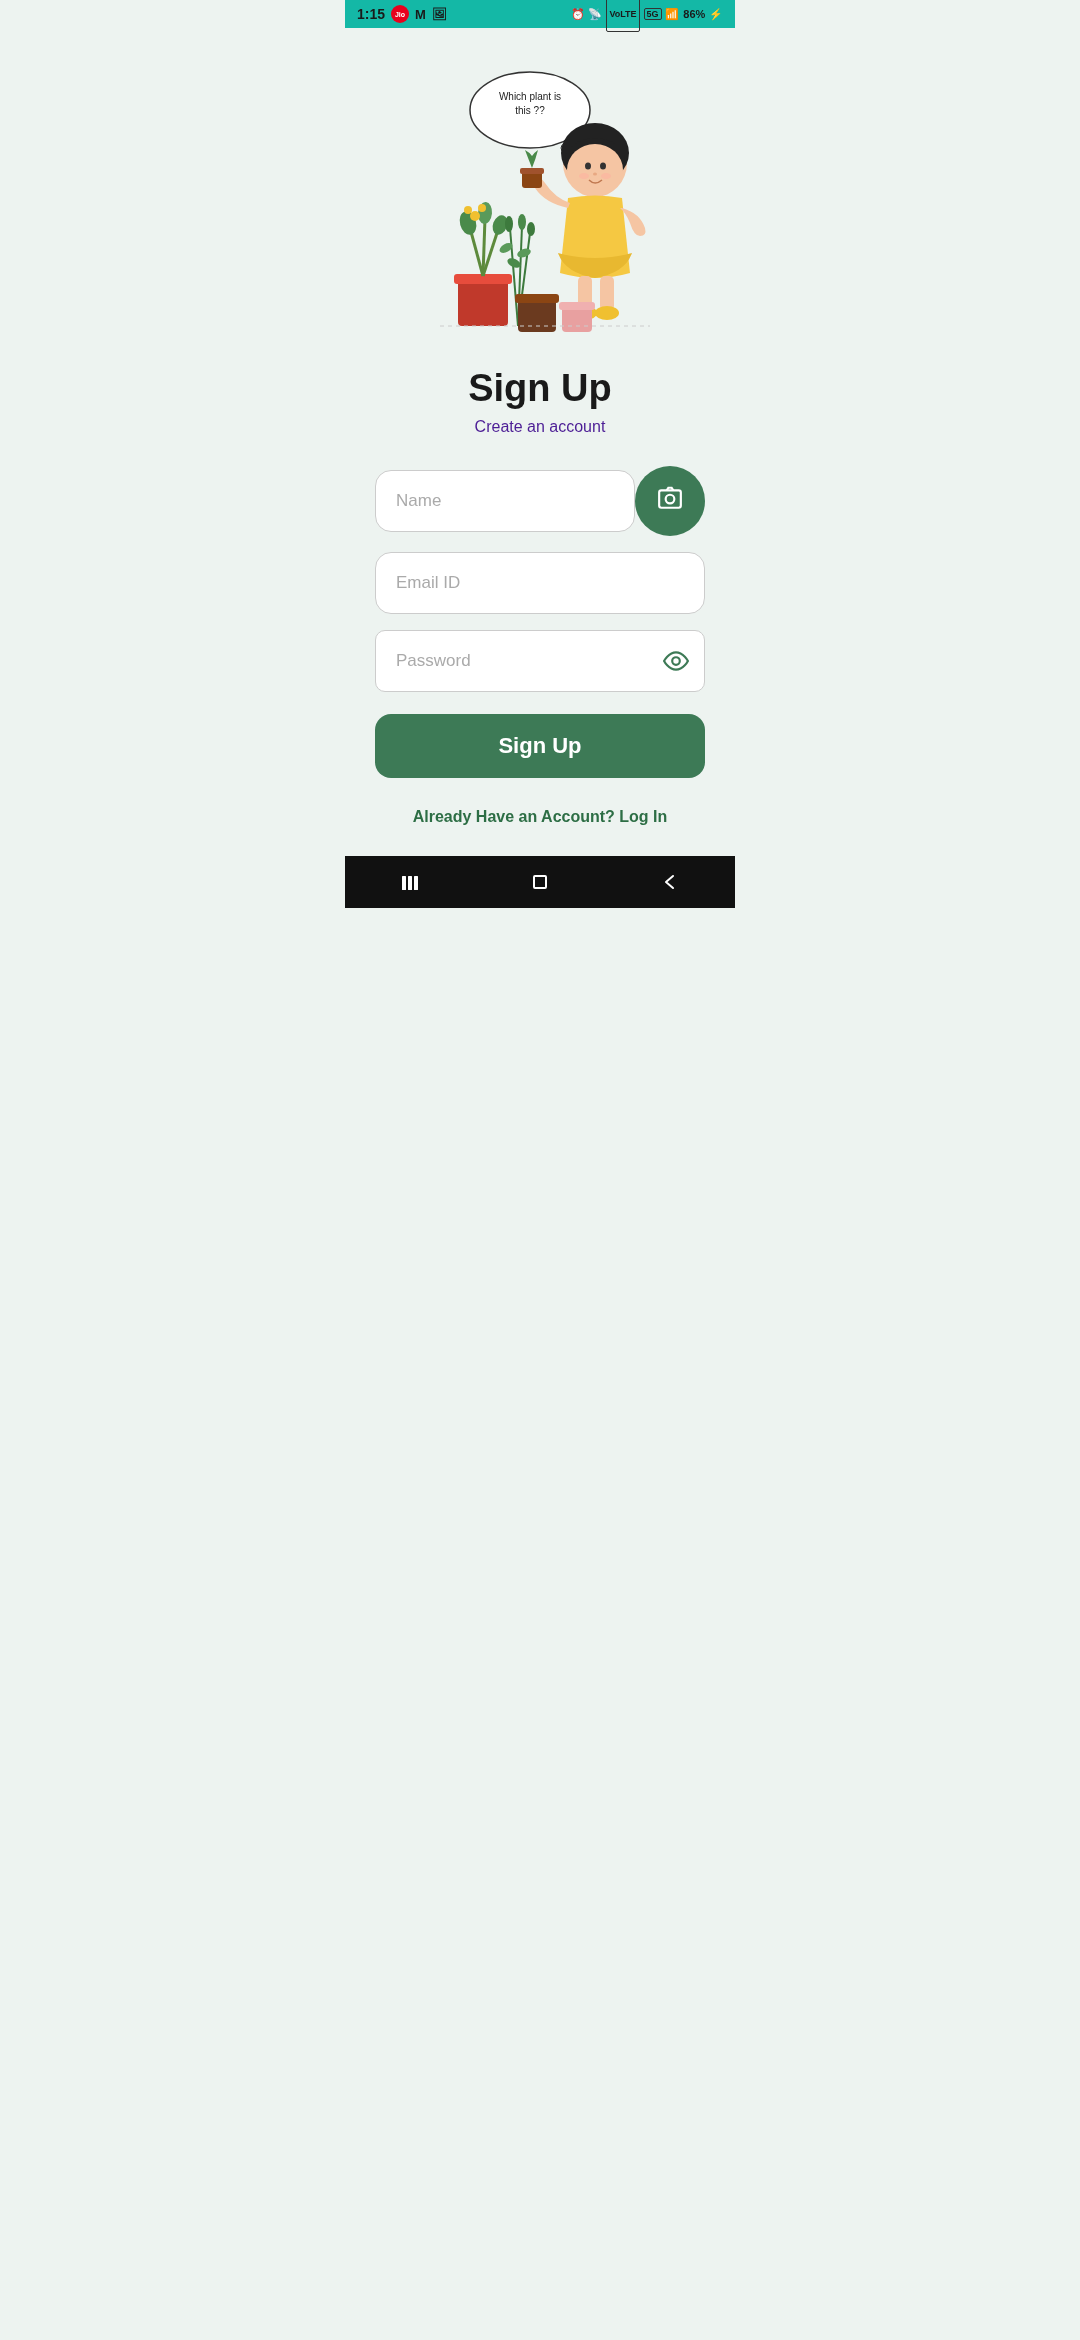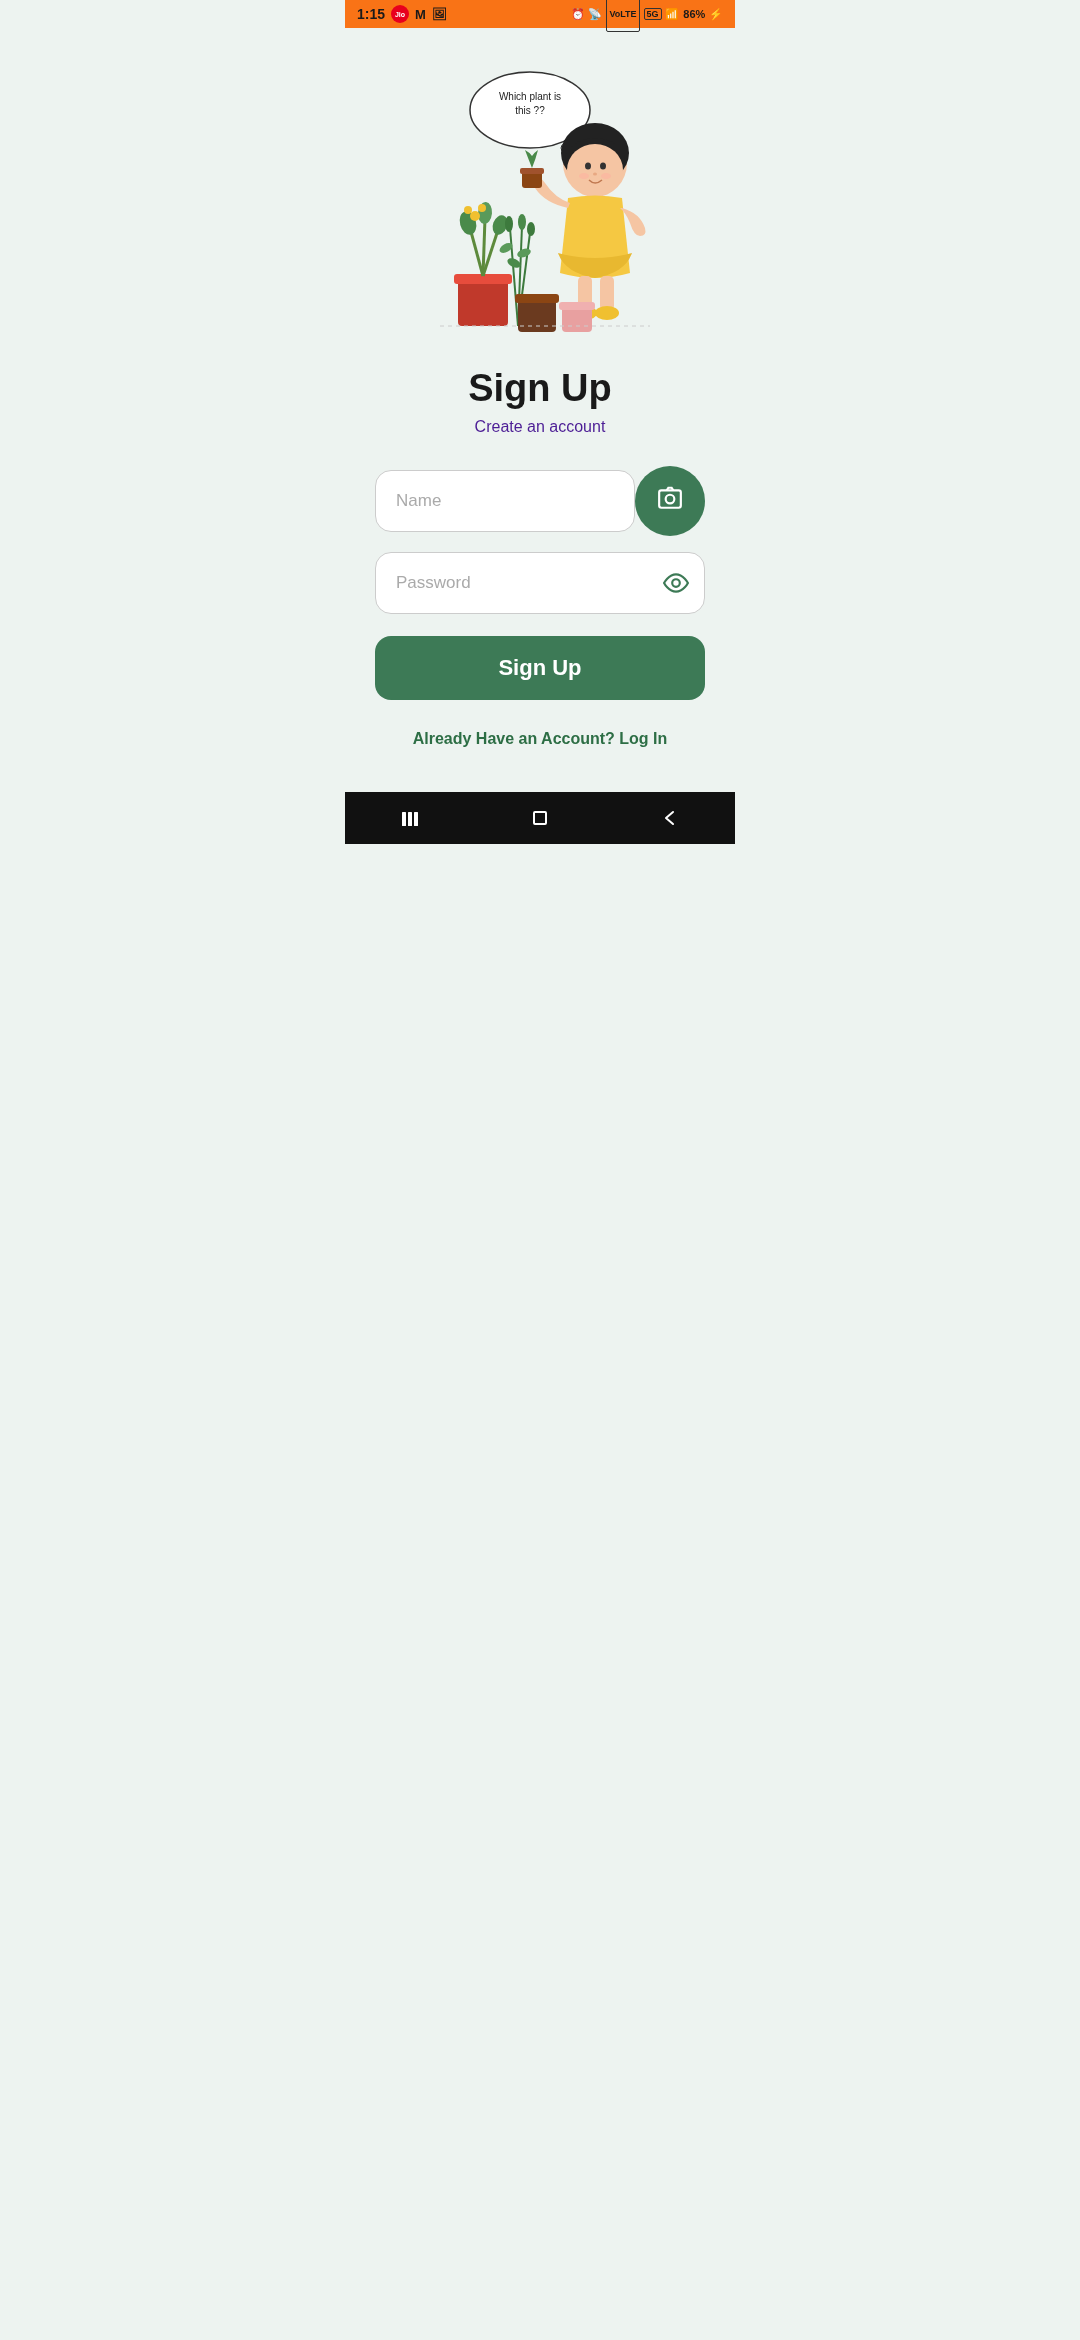--- a/index.html
+++ b/index.html
@@ -17,21 +17,21 @@
       font-family: 'Segoe UI', Arial, sans-serif;
       display: flex;
       flex-direction: column;
       position: relative;
       overflow: hidden;
     }
 
     .status-bar {
       width: 100%;
       height: 28px;
-      background-color: #f97316;
+      background-color: #14b8a6;
       display: flex;
       align-items: center;
       justify-content: space-between;
       padding: 0 12px;
       font-size: 13px;
       font-weight: 600;
       color: #1a1a1a;
     }
 
     .status-left {
@@ -166,20 +166,21 @@
       font-size: 22px;
     }
 
     .password-wrapper {
       position: relative;
       width: 100%;
     }
 
     .password-wrapper .input-field {
       padding-right: 54px;
+      border-radius: 10px;
     }
 
     .eye-button {
       position: absolute;
       right: 16px;
       top: 50%;
       transform: translateY(-50%);
       background: none;
       border: none;
       cursor: pointer;
@@ -365,20 +366,21 @@
         <span class="photo-icon">
           <svg width="26" height="26" viewBox="0 0 24 24" fill="none" xmlns="http://www.w3.org/2000/svg">
             <rect x="2" y="5" width="20" height="16" rx="2" stroke="white" stroke-width="2" fill="none"></rect>
             <circle cx="12" cy="13" r="4" stroke="white" stroke-width="2" fill="none"></circle>
             <path d="M9 5 L10.5 2.5 L13.5 2.5 L15 5" stroke="white" stroke-width="2" fill="none"></path>
           </svg>
         </span>
       </button>
     </div>
 
+    <input type="email" class="input-field" placeholder="Email ID" style="">
 
     <div class="password-wrapper">
       <input type="password" class="input-field" placeholder="Password" style="">
       <button class="eye-button">
         <svg class="eye-icon" viewBox="0 0 24 24" fill="none" xmlns="http://www.w3.org/2000/svg">
           <path d="M1 12C1 12 5 4 12 4C19 4 23 12 23 12C23 12 19 20 12 20C5 20 1 12 1 12Z" stroke="#3d7a56" stroke-width="2" fill="none"></path>
           <circle cx="12" cy="12" r="3.5" stroke="#3d7a56" stroke-width="2" fill="none"></circle>
         </svg>
       </button>
     </div>

